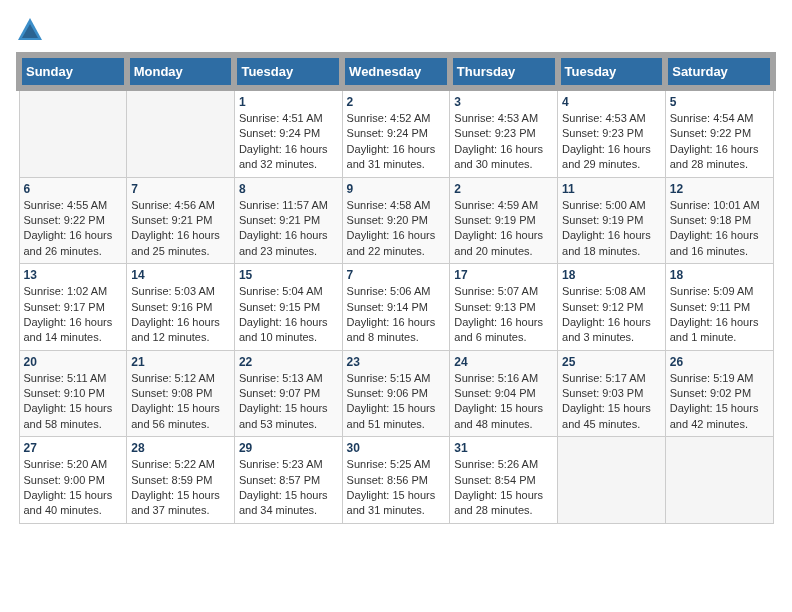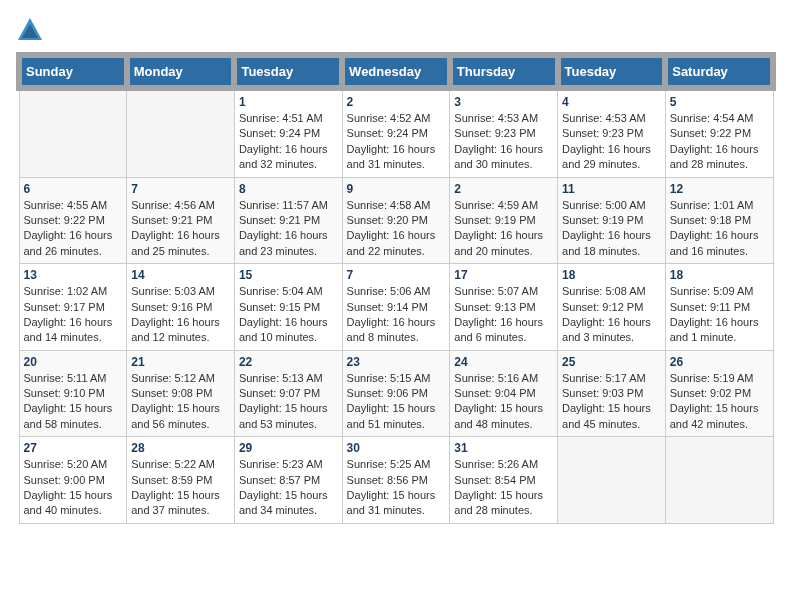--- a/index.html
+++ b/index.html
@@ -194,21 +194,21 @@
 Daylight: 16 hours and 20 minutes.</div>
         </td>
         <td>
           <span class="day-num">11</span>
           <div class="day-info">Sunrise: 5:00 AM
 Sunset: 9:19 PM
 Daylight: 16 hours and 18 minutes.</div>
         </td>
         <td>
           <span class="day-num">12</span>
-          <div class="day-info">Sunrise: 1:01 AM
+          <div class="day-info">Sunrise: 10:01 AM
 Sunset: 9:18 PM
 Daylight: 16 hours and 16 minutes.</div>
         </td>
       </tr>
       <tr>
         <td>
           <span class="day-num">13</span>
           <div class="day-info">Sunrise: 1:02 AM
 Sunset: 9:17 PM
 Daylight: 16 hours and 14 minutes.</div>

